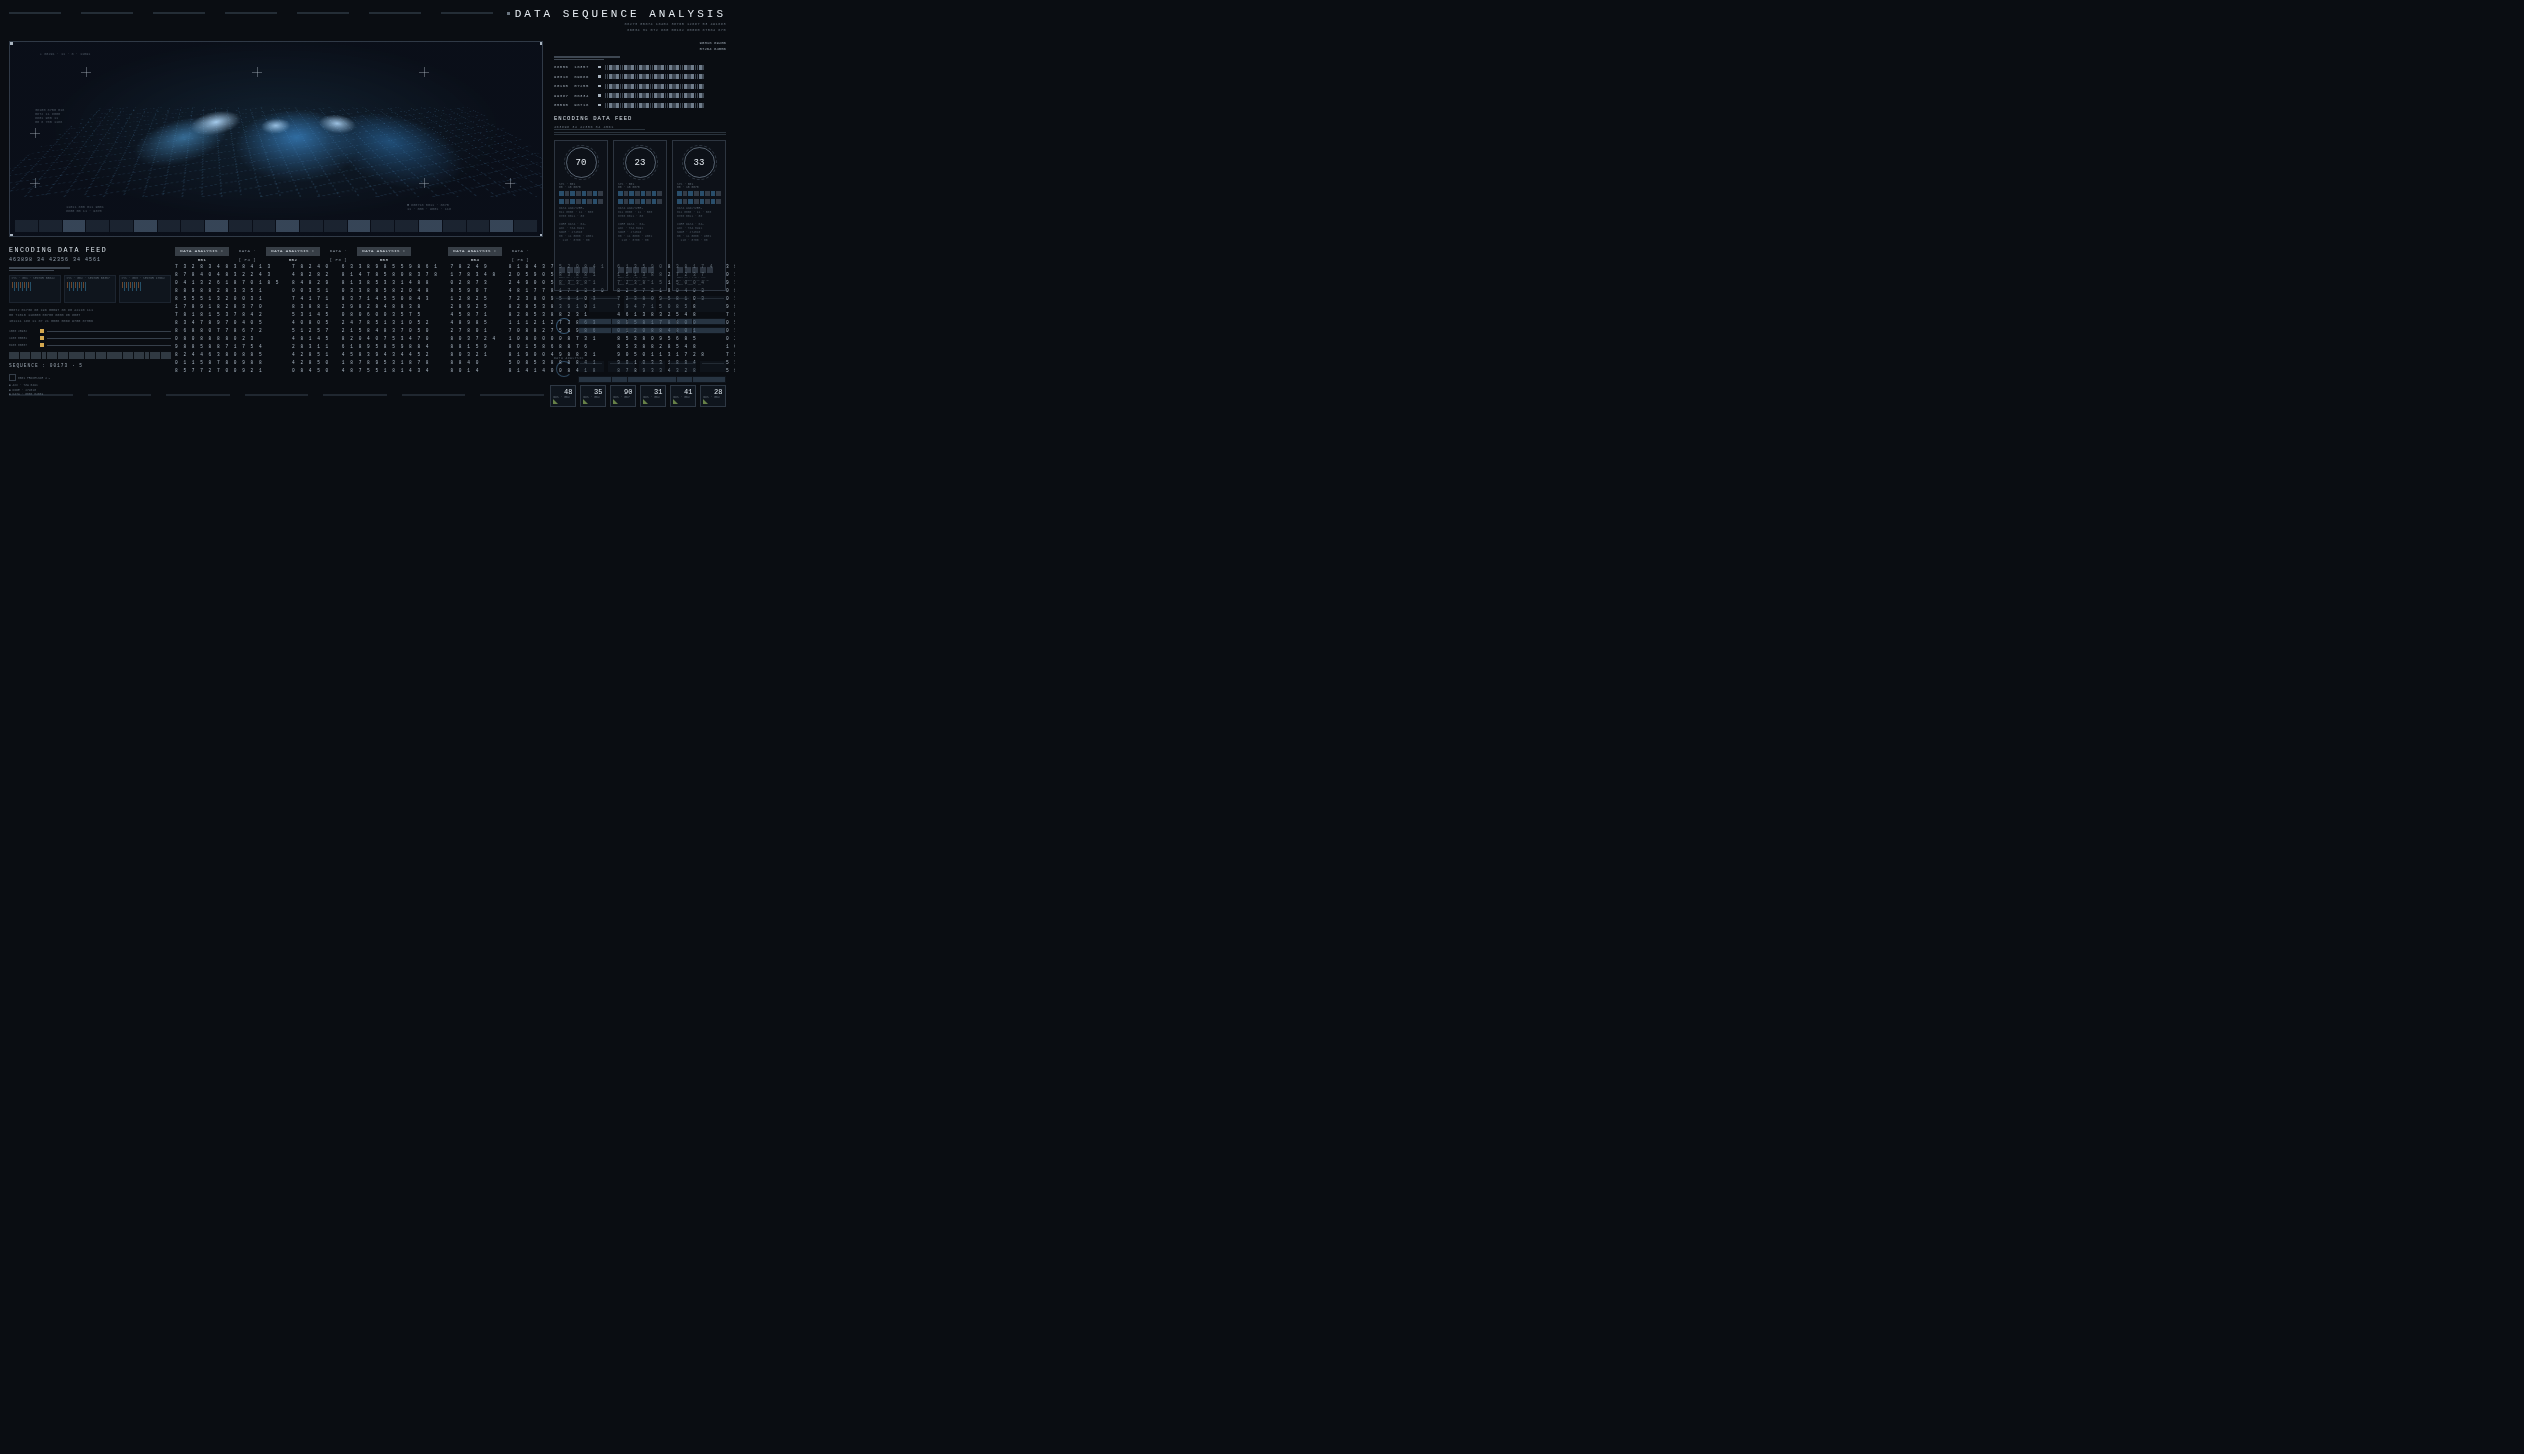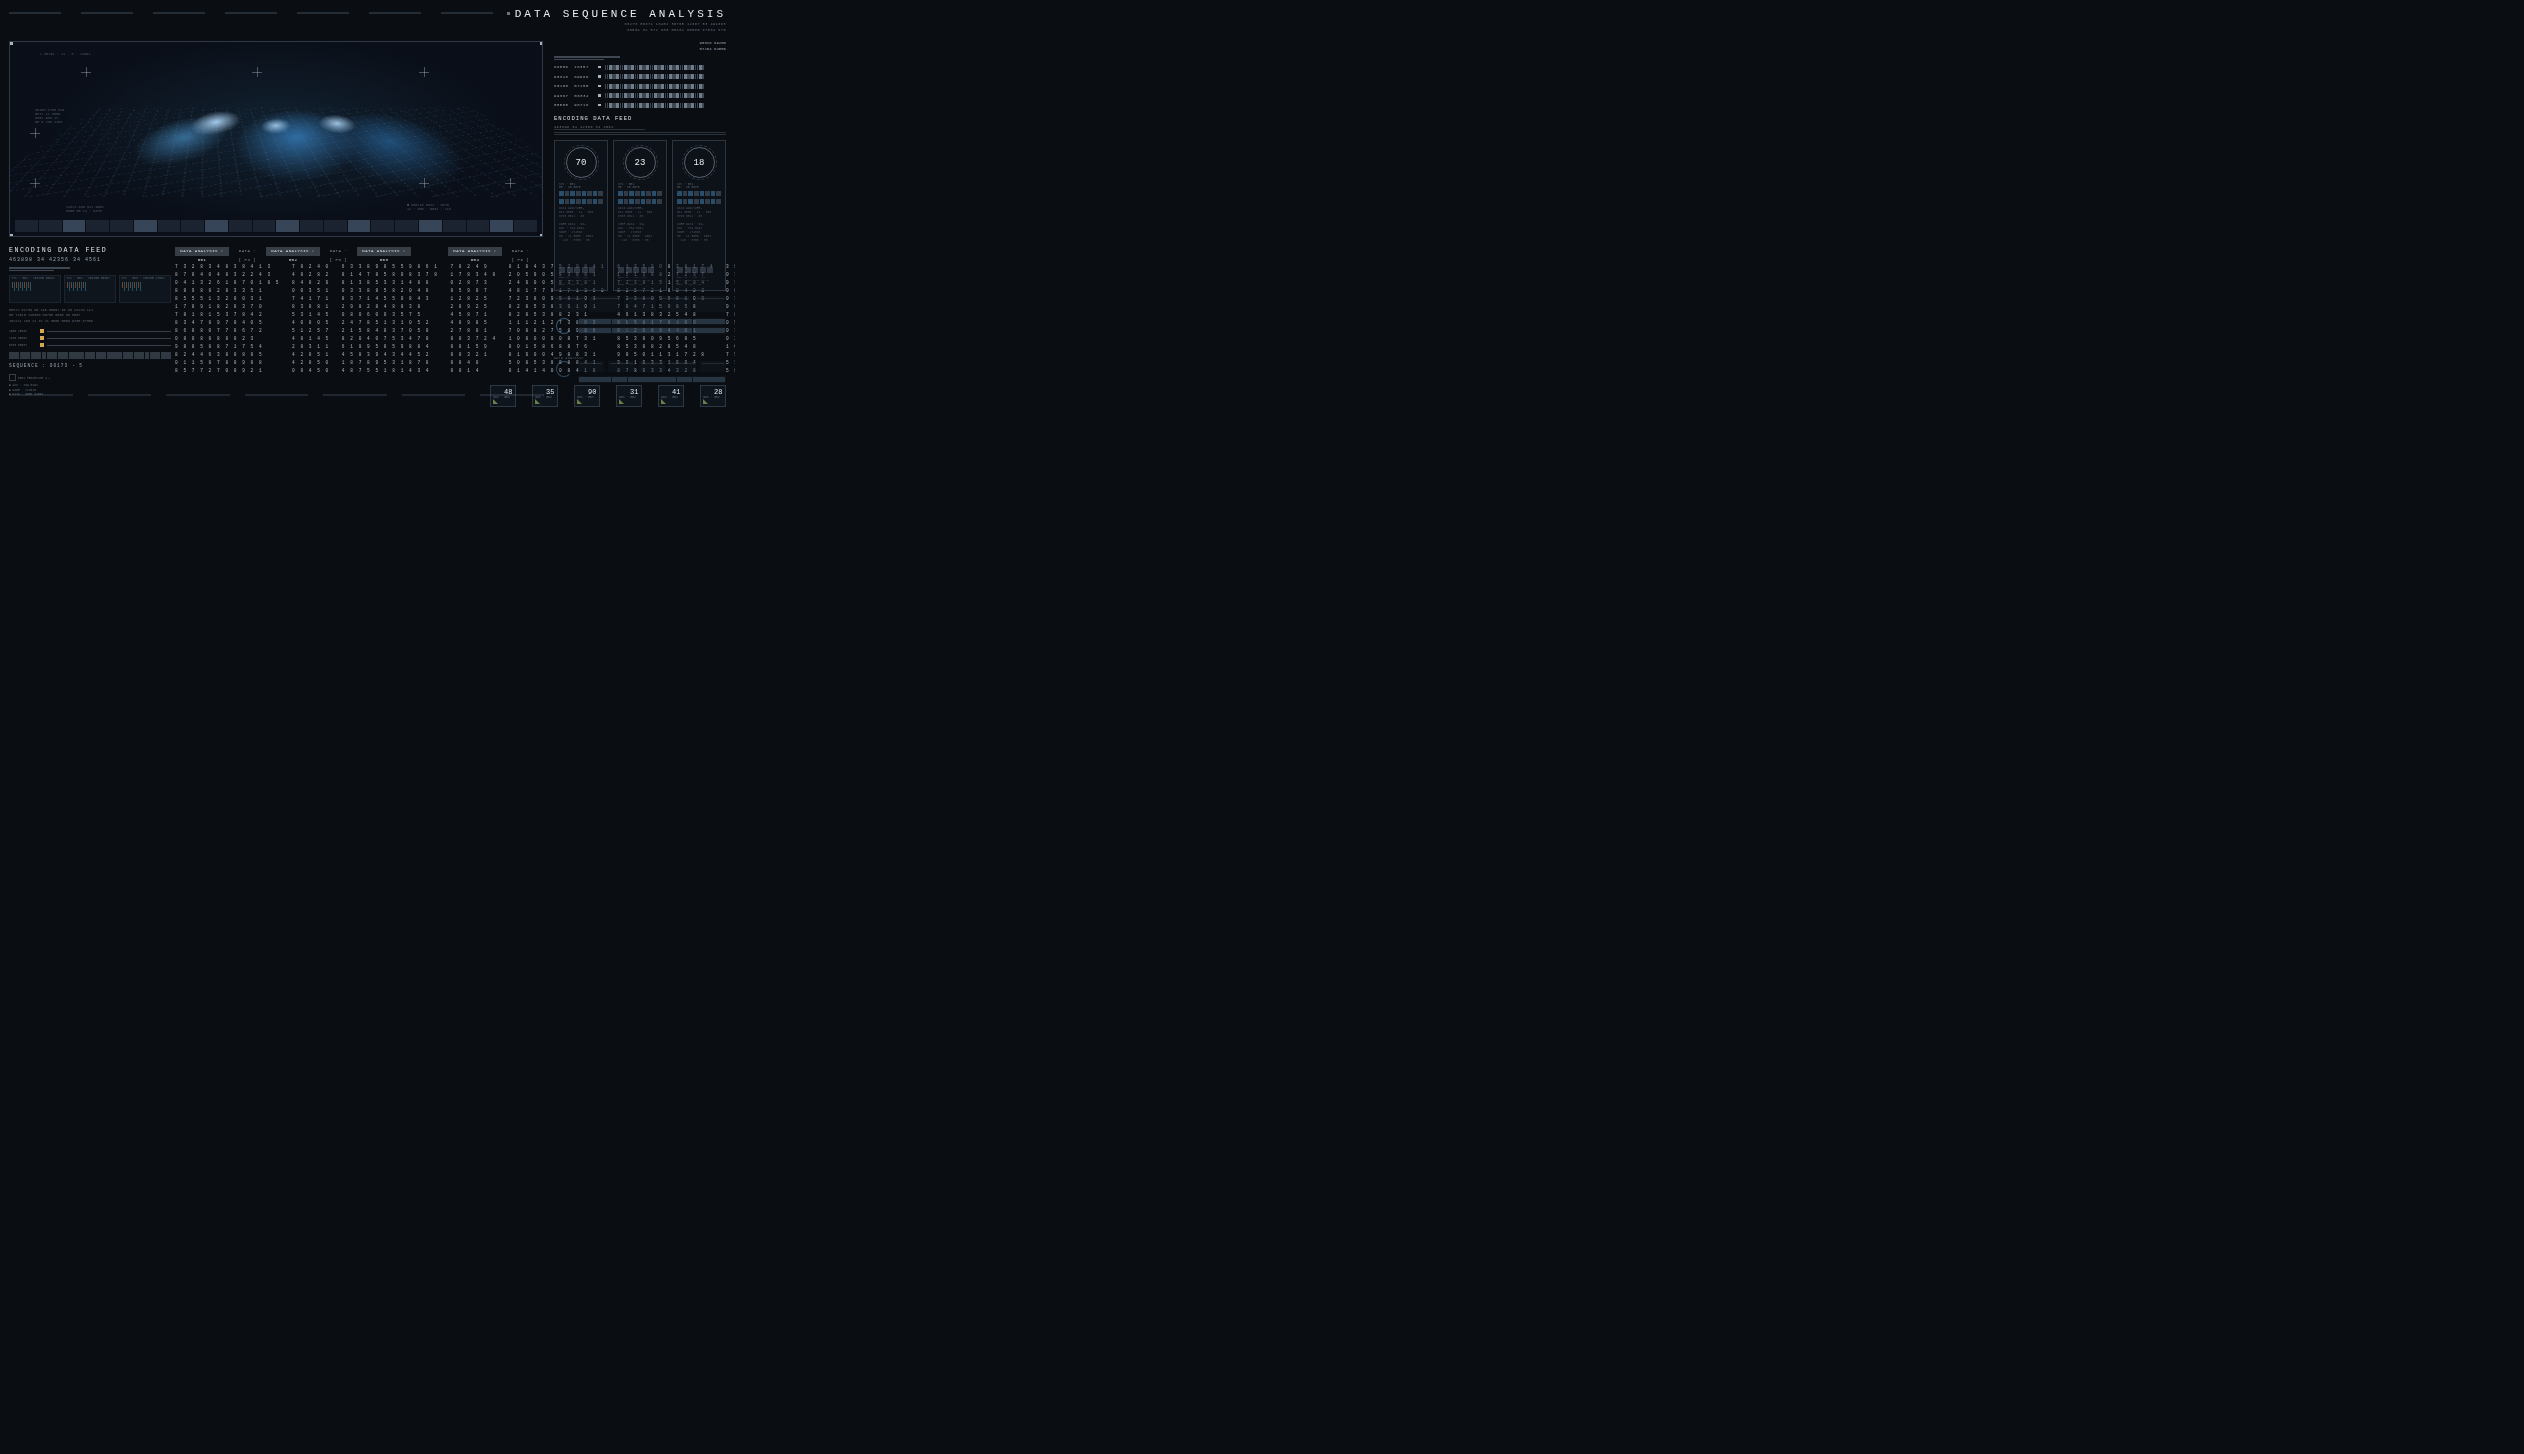--- a/index.html
+++ b/index.html
@@ -194,21 +194,21 @@
 }
 .mini-row-wrap { display:flex; gap:4px; align-items:flex-start; }
 .mini-row-wrap .radial-col { width:20px; position:relative; height:34px; }
 .mini-row-wrap .tracks { flex:1; display:flex; flex-direction:column; gap:2px; }
 .mini-track { height:7px; background:rgba(20,30,40,0.4); display:flex; gap:0.5px; padding:1px; }
 .mini-track span { flex:1; background:rgba(100,130,160,0.3); }
 .rc-label-sm { font-size:3px; color:#5a6570; margin-bottom:1px; letter-spacing:0.5px; }
 
 .bottom-tiles {
   position:absolute; bottom:5px; right:9px;
-  display:flex; gap:16px;
+  display:flex; gap:4px;
 }
 .tile {
   width:26px; height:22px;
   border:0.5px solid rgba(120,140,160,0.3);
   background:rgba(20,30,40,0.5);
   padding:1.5px 2.5px;
   position:relative;
 }
 .tile-val { font-size:7px; color:#e0e8ef; text-align:right; }
 .tile-lbl { font-size:3px; color:#6a7580; }
@@ -848,21 +848,21 @@
           <span></span>
           <span></span>
           <span></span>
           <span></span>
           <span></span>
         </div>
   <div style="font-size:2.5px;color:#4a5560;line-height:3.5px;margin-top:3px">8801 00 · 118 · 900<br>011 · 8700 · 00 · 118<br>8800 · 9001 · 00</div>
       </div>
       <div class="gauge-card">
         <div class="gauge-circle">
-          <span class="gauge-val">18</span>
+          <span class="gauge-val">33</span>
         </div>
   <div style="font-size:3px;color:#5a6570;margin-bottom:2px">SYS · 001<br>80 · 18 0070</div>
   <div class="gauge-bars">
           <span></span>
           <span></span>
           <span></span>
           <span></span>
           <span></span>
           <span></span>
           <span></span>

